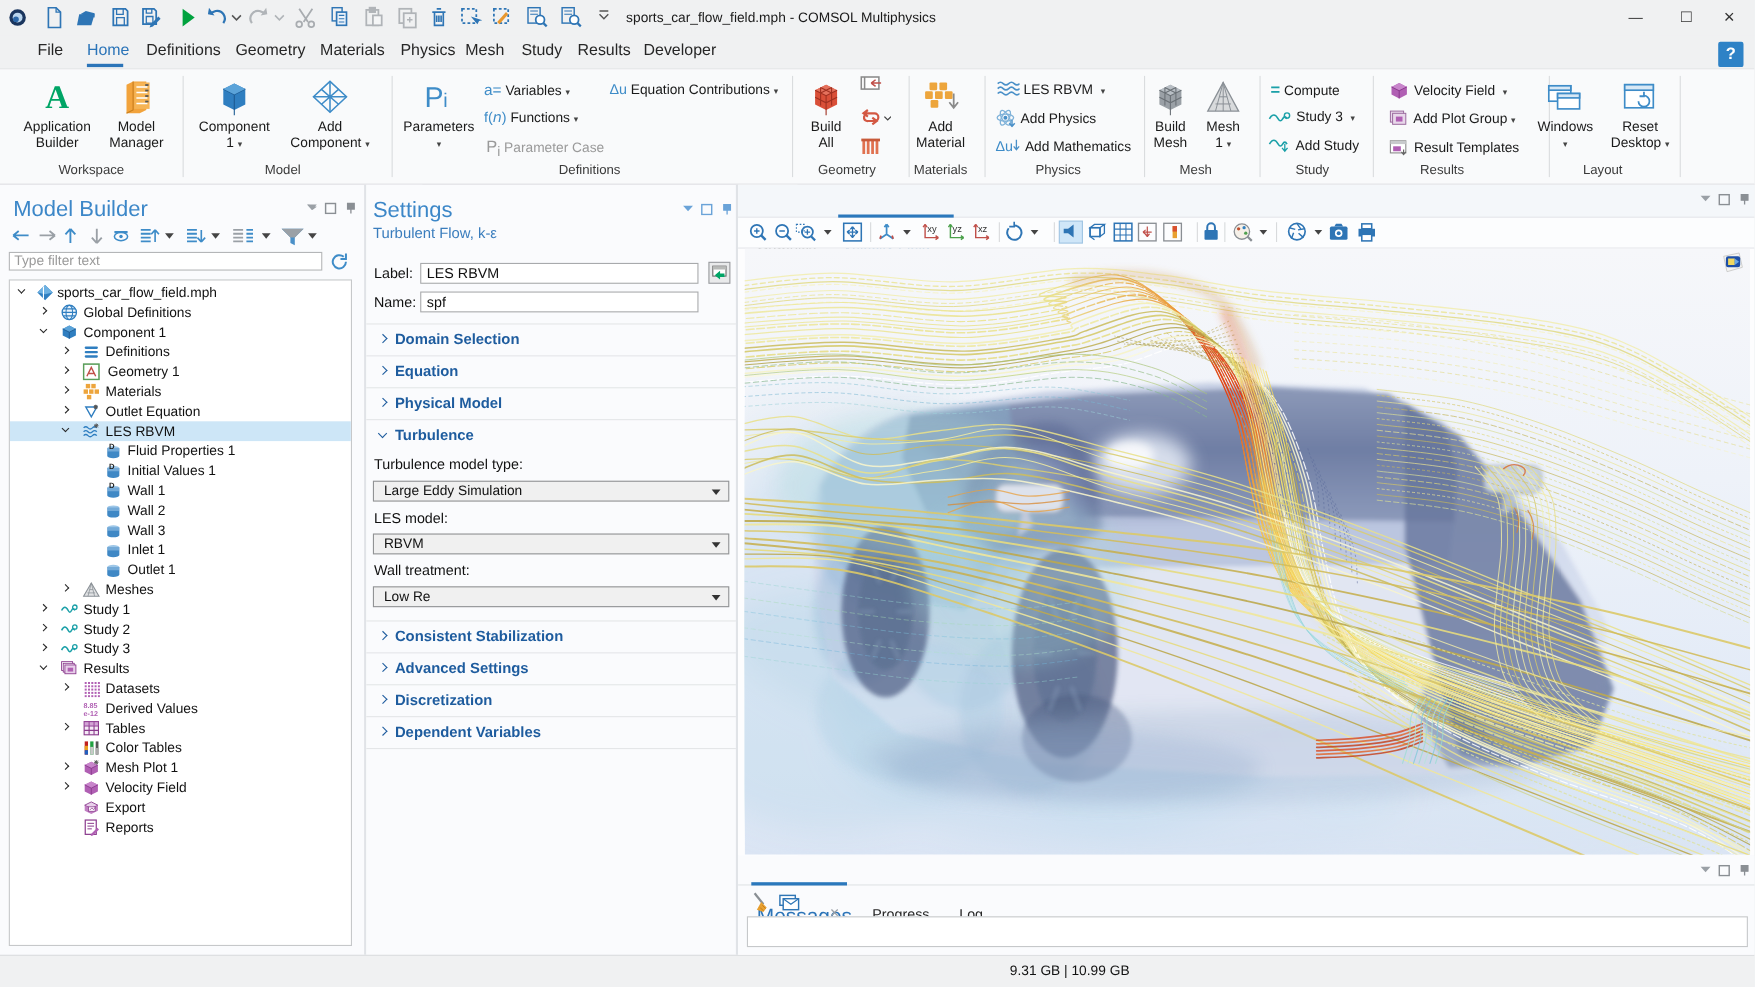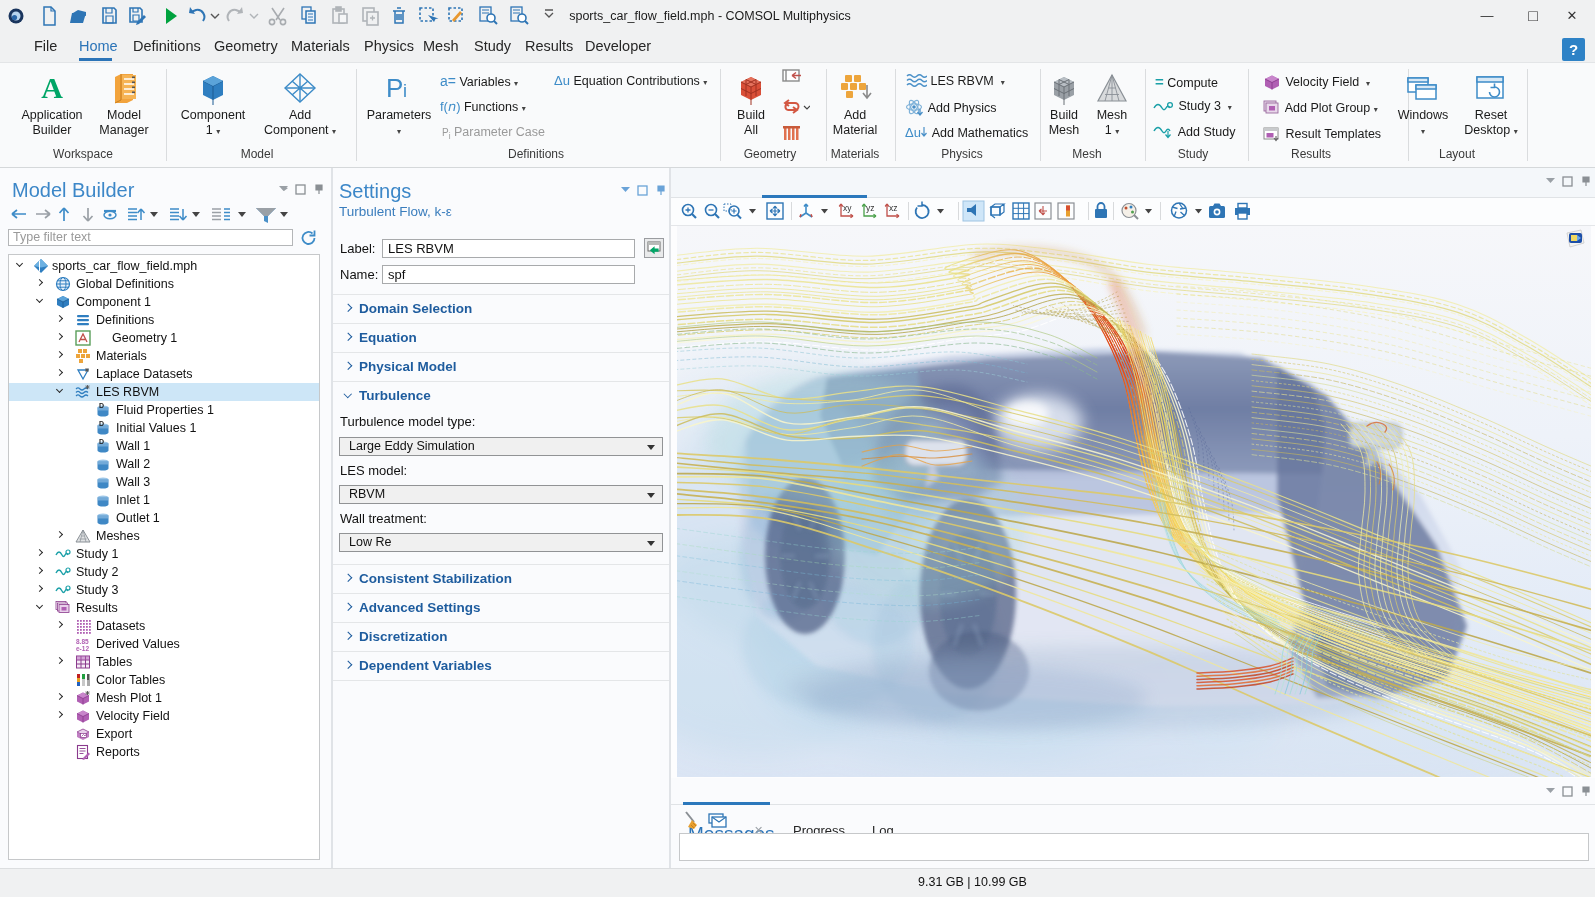--- a/index.html
+++ b/index.html
@@ -242,21 +242,21 @@
       </div>
     <div class="bigbtn" style="left:399px;">
         <div class="bicon"><svg width="38" height="34">
             <text x="6" y="26" font-size="26" fill="#3e8cc8">P</text>
             <text x="23" y="26" font-size="18" fill="#3e8cc8">i</text>
           </svg></div>
         <div class="blabel">Parameters<br><span class="chev">▾</span></div>
       </div>
     <div class="smallrow" style="left:440px;top:10px;"><span style="color:#3e8cc8;font-size:14px;">a=</span> Variables <span class="chev">▾</span></div>
     <div class="smallrow" style="left:440px;top:36px;"><span style="color:#3e8cc8;font-size:13px;">f(𝘯)</span> Functions <span class="chev">▾</span></div>
-    <div class="smallrow gray" style="left:442px;top:62px;"><span style="font-size:10px;">P<sub>i</sub></span> Parameter Case</div>
+    <div class="smallrow gray" style="left:442px;top:62px;"><span style="font-size:15px;">P<sub>i</sub></span> Parameter Case</div>
     <div class="smallrow" style="left:554px;top:10px;"><span style="color:#3e8cc8;font-size:13px;">Δu</span> Equation Contributions <span class="chev">▾</span></div>
     <div class="bigbtn" style="left:751px;">
         <div class="bicon"><svg width="34" height="34">
             <path d="M7 11 l10 -5 10 5 v13 l-10 5 -10 -5 z" fill="#d94f38"></path>
             <path d="M7 11 l10 -5 10 5 -10 5 z" fill="#e4715c"></path>
             <path d="M7 11 l10 5 10 -5 M17 16 v18 M7 17.5 l10 5 10 -5 M12 8.5 l10 5 M22 8.5 l-10 5 M12 8.5 v16.5 M22 8.5 v16.5" fill="none" stroke="#a03020" stroke-width="1"></path>
           </svg></div>
         <div class="blabel">Build<br>All</div>
       </div>
     <svg class="abs" width="30" height="90" style="left:780px;top:4px;">
@@ -462,21 +462,21 @@
                 </g>
               </svg></span>
             <span class="ttext" style="left:87px;">Definitions</span>
           </div>
       <div class="trow" style="top:74px;">
             <i class="cR" style="left:48px;"></i>
             <span class="ticon" style="left:66px;"><svg width="16" height="16">
                 <rect x="1" y="1" width="14" height="14" fill="#fff" stroke="#5a9e5a" stroke-width="1.4"></rect>
                 <path d="M4 12 L8 4 L12 12 M5.8 9.5 h4.4" stroke="#c0504a" stroke-width="1.3" fill="none"></path>
               </svg></span>
-            <span class="ttext" style="left:103px;">Geometry 1</span>
+            <span class="ttext" style="left:89px;">Geometry 1</span>
           </div>
       <div class="trow" style="top:92px;">
             <i class="cR" style="left:48px;"></i>
             <span class="ticon" style="left:66px;"><svg width="16" height="16">
                 <g fill="#eda53c">
                   <rect x="3" y="1" width="4" height="4"></rect>
                   <rect x="8" y="1" width="4" height="4"></rect>
                   <rect x="1" y="6" width="4" height="4"></rect>
                   <rect x="6" y="6" width="4" height="4"></rect>
                   <rect x="11" y="6" width="4" height="4"></rect>
@@ -486,21 +486,21 @@
             <span class="ttext" style="left:87px;">Materials</span>
           </div>
       <div class="trow" style="top:110px;">
             <i class="cR" style="left:48px;"></i>
             <span class="ticon" style="left:66px;"><svg width="16" height="16">
                 <path d="M3 4 L8 13 L13 4 Z" fill="none" stroke="#2f7ec0" stroke-width="1.3"></path>
                 <g stroke="#555" stroke-width="1">
                   <path d="M12 2 v4 M10 4 h4 M10.6 2.6 l2.8 2.8 M13.4 2.6 l-2.8 2.8"></path>
                 </g>
               </svg></span>
-            <span class="ttext" style="left:87px;">Laplace Datasets</span>
+            <span class="ttext" style="left:87px;">Outlet Equation</span>
           </div>
       <div class="trow" style="top:128px; background:#cde6f7;">
             <i class="cD" style="left:48px;"></i>
             <span class="ticon" style="left:66px;"><svg width="16" height="16">
                 <g stroke="#2f7ec0" stroke-width="1.2" fill="none">
                   <path d="M1 5 q2 -2 4 0 t4 0 t4 0"></path>
                   <path d="M1 8.5 q2 -2 4 0 t4 0 t4 0"></path>
                   <path d="M1 12 q2 -2 4 0 t4 0 t4 0"></path>
                 </g>
                 <g stroke="#555" stroke-width="0.9">

